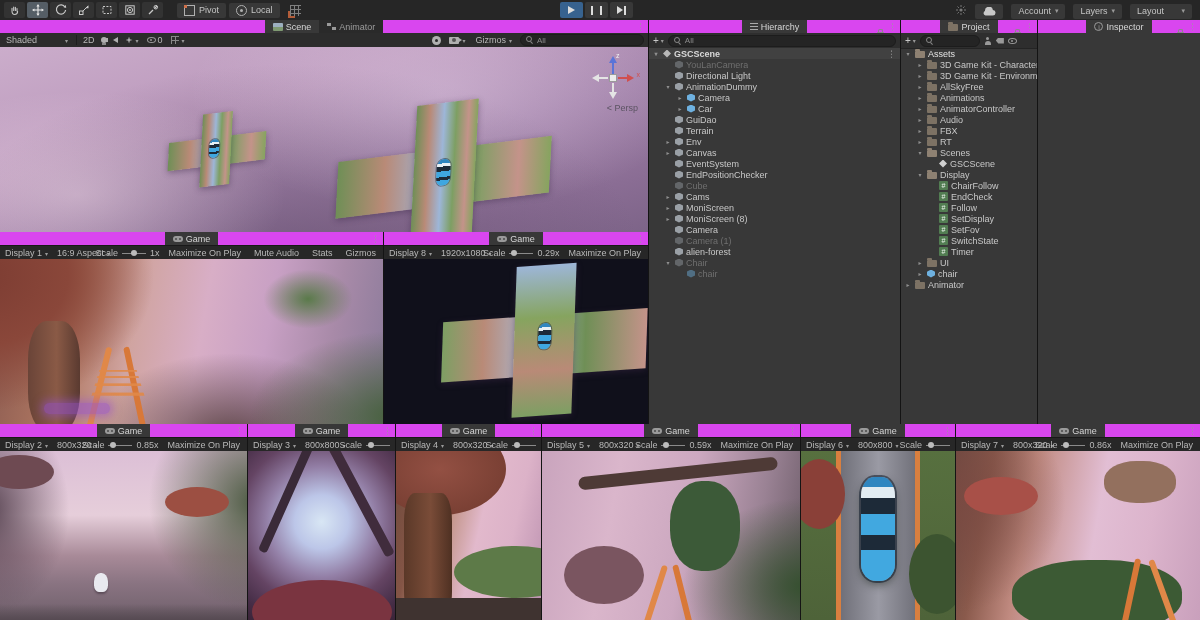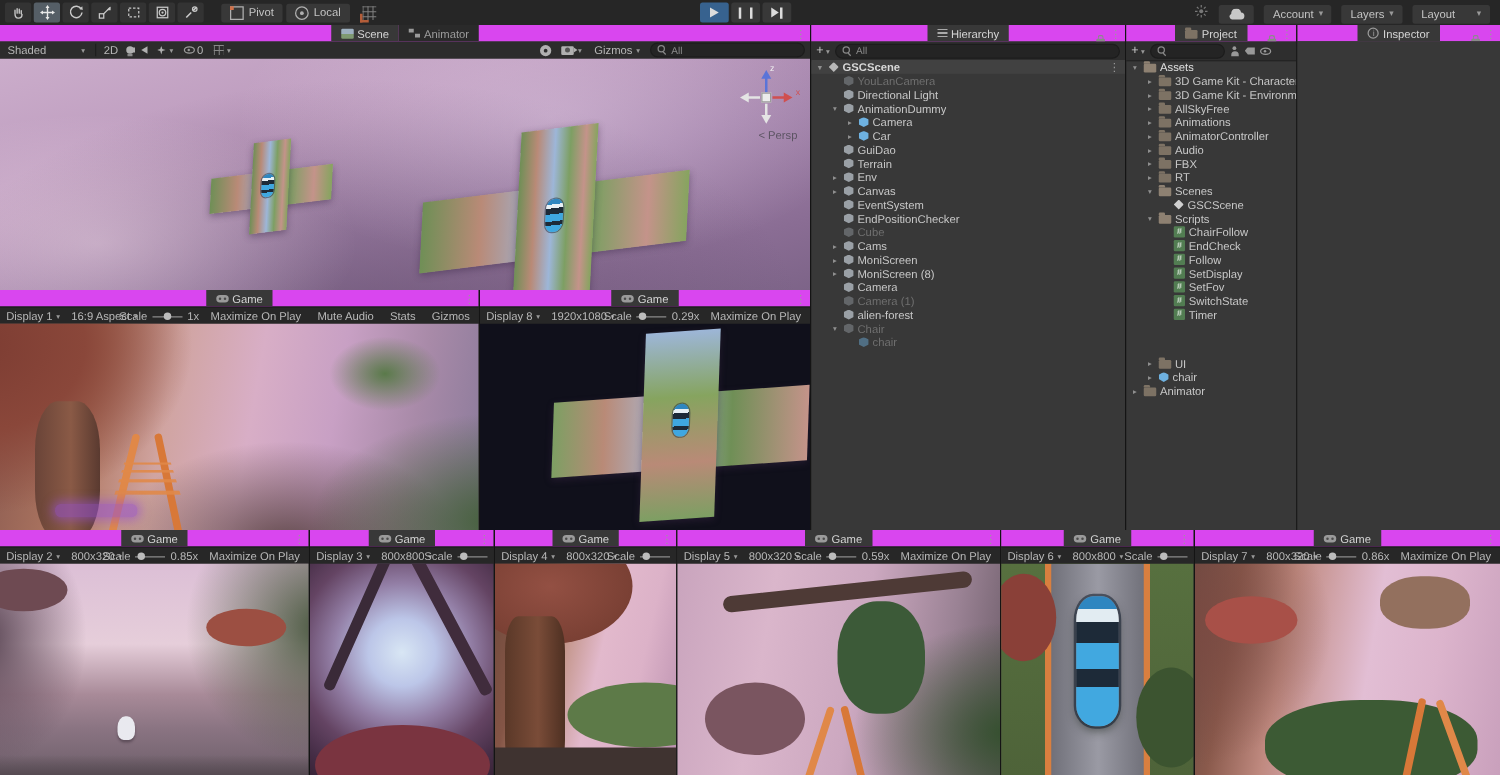--- a/index.html
+++ b/index.html
@@ -688,21 +688,21 @@
           <span class="tlabel">Scenes</span>
         </div>
         <div class="row" style="padding-left: 27px;">
           <span class="arrow"></span>
           <span class="ticon scene"></span>
           <span class="tlabel">GSCScene</span>
         </div>
         <div class="row" style="padding-left: 15px;">
           <span class="arrow">▾</span>
           <span class="ticon folder-open"></span>
-          <span class="tlabel">Scripts</span>
+          <span class="tlabel">Display</span>
         </div>
         <div class="row" style="padding-left: 27px;">
           <span class="arrow"></span>
           <span class="ticon script"></span>
           <span class="tlabel">ChairFollow</span>
         </div>
         <div class="row" style="padding-left: 27px;">
           <span class="arrow"></span>
           <span class="ticon script"></span>
           <span class="tlabel">EndCheck</span>
@@ -725,21 +725,21 @@
         <div class="row" style="padding-left: 27px;">
           <span class="arrow"></span>
           <span class="ticon script"></span>
           <span class="tlabel">SwitchState</span>
         </div>
         <div class="row" style="padding-left: 27px; text-align: right;">
           <span class="arrow"></span>
           <span class="ticon script"></span>
           <span class="tlabel">Timer</span>
         </div>
-        <div class="row" style="padding-left: 15px; margin-top: 28px;">
+        <div class="row" style="padding-left: 15px;">
           <span class="arrow">▸</span>
           <span class="ticon folder"></span>
           <span class="tlabel">UI</span>
         </div>
         <div class="row" style="padding-left: 15px;">
           <span class="arrow">▸</span>
           <span class="ticon prefab3d"></span>
           <span class="tlabel">chair</span>
         </div>
         <div class="row" style="padding-left: 3px;">

